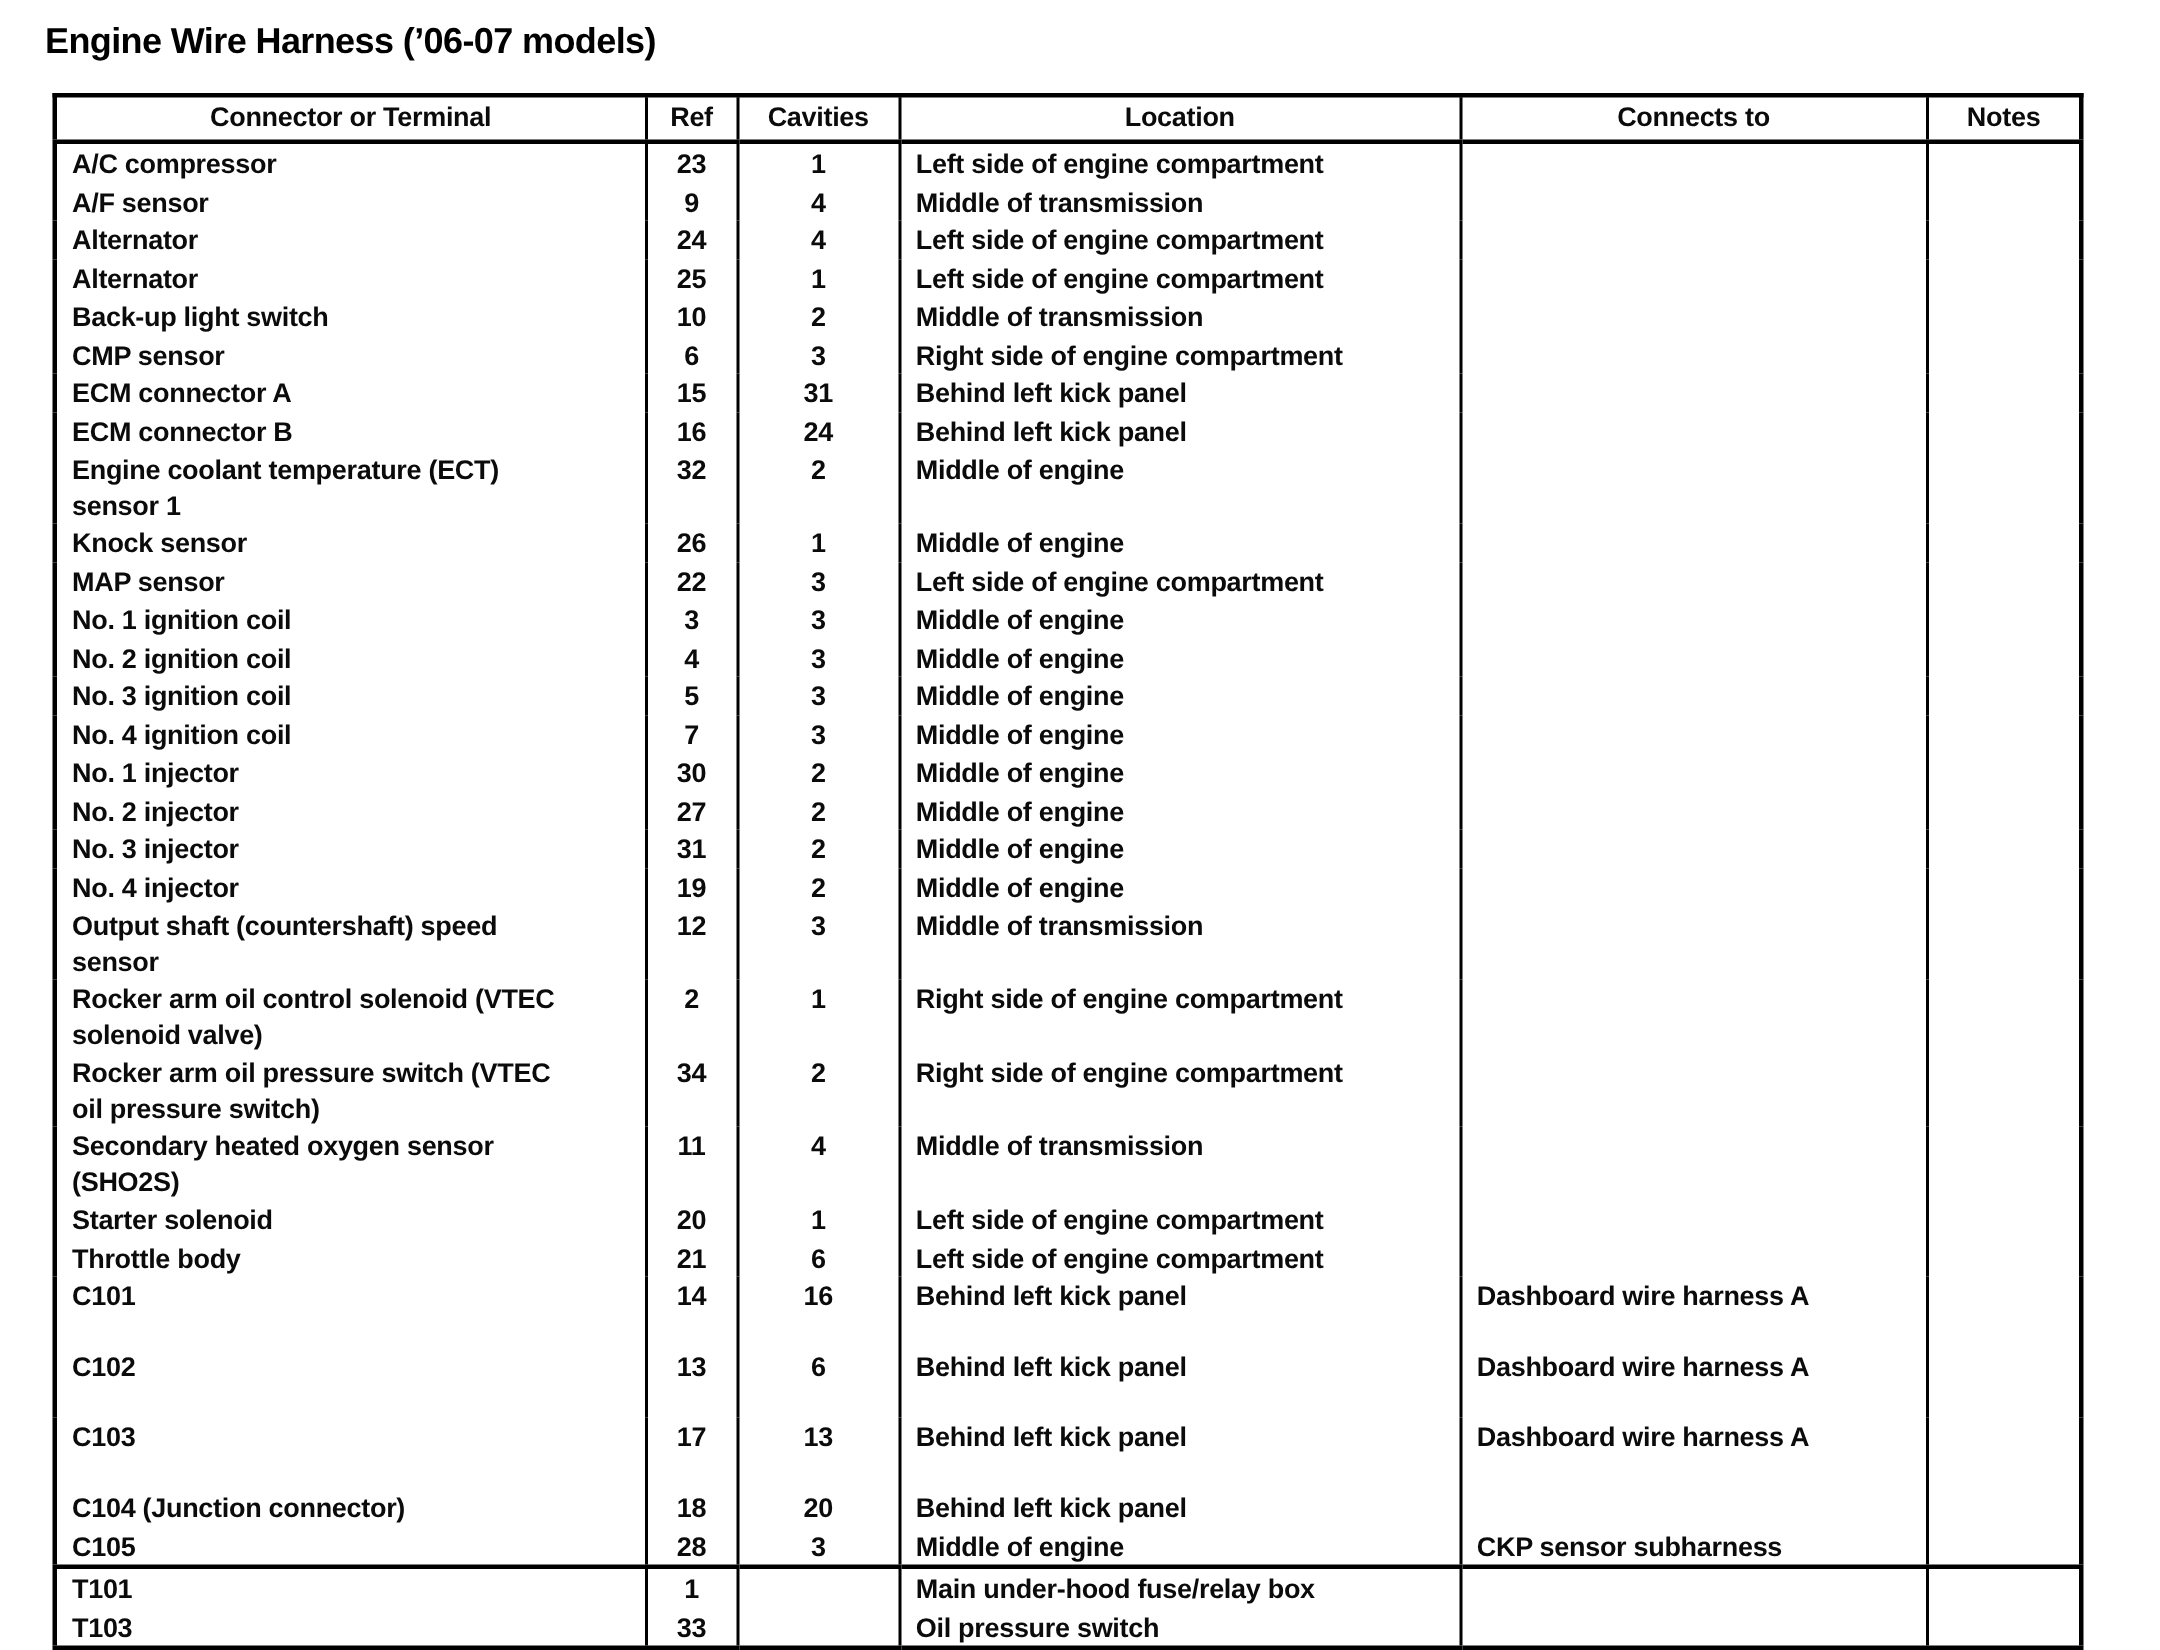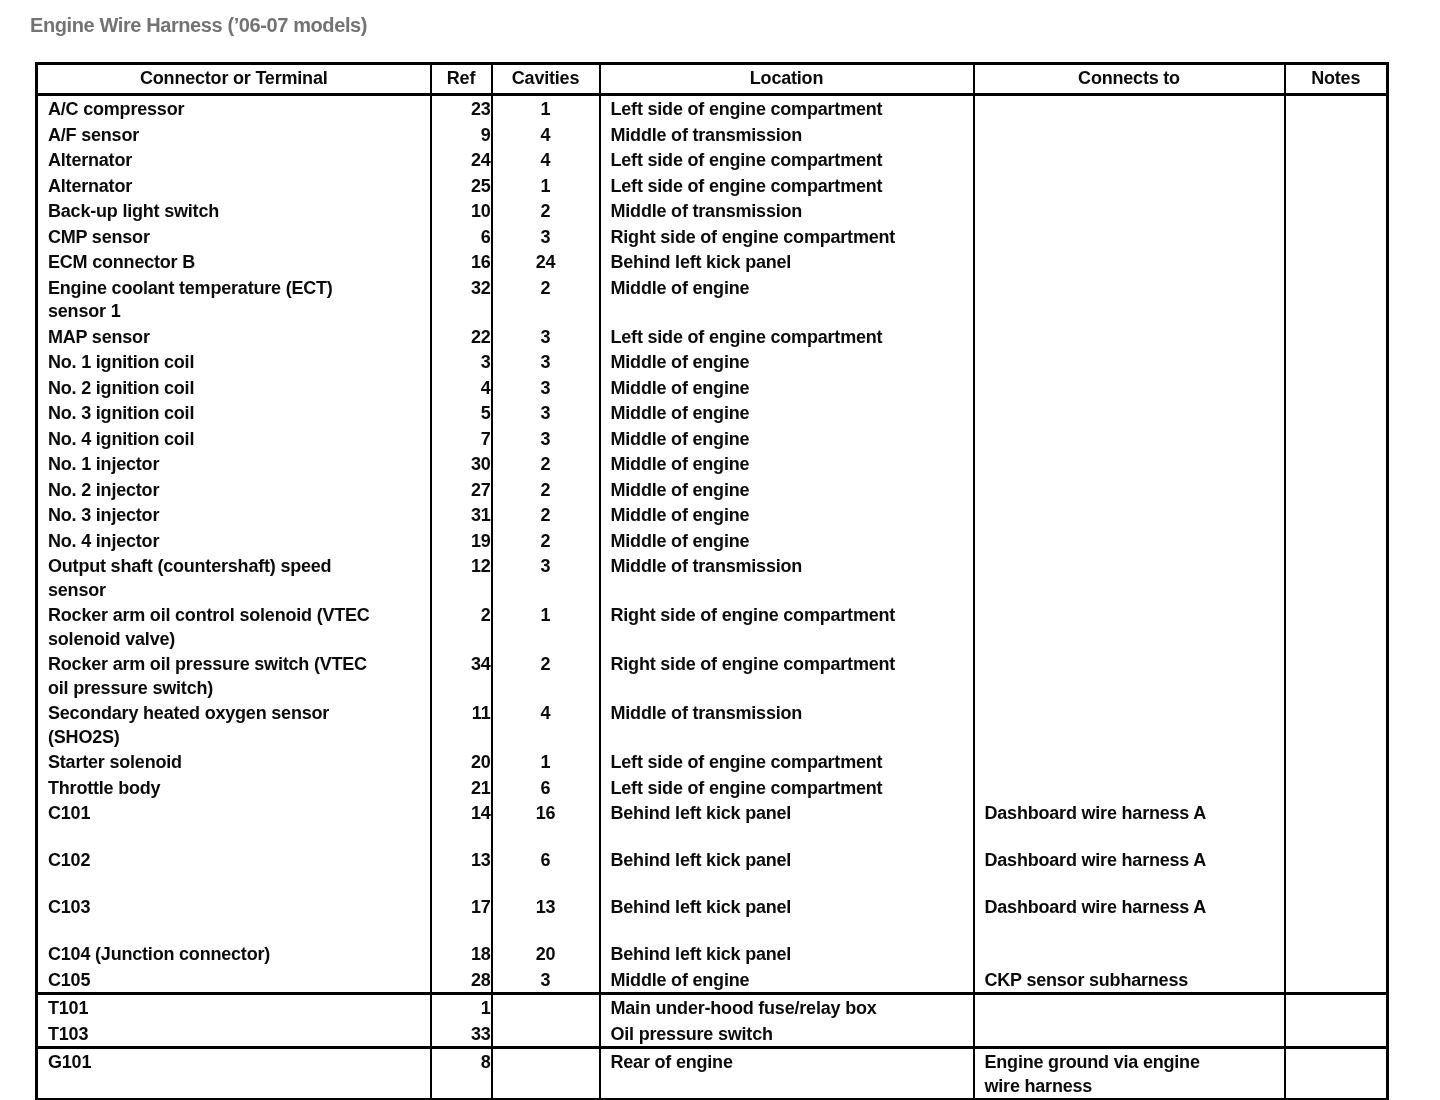--- a/index.html
+++ b/index.html
@@ -10,24 +10,24 @@
     height: 1100px;
     background: #ffffff;
     font-family: "Liberation Sans", "DejaVu Sans", sans-serif;
     color: #0b0b0b;
     overflow: hidden;
   }
   .page-title {
     position: absolute;
     left: 30px;
     top: 14px;
-    font-size: 20px;
+    font-size: 24px;
     font-weight: 700;
     letter-spacing: -0.4px;
-    color: #737373;
+    color: #000000;
   }
   table.harness {
     position: absolute;
     left: 35px;
     top: 62px;
     width: 1351px;
     border-collapse: collapse;
     table-layout: fixed;
     border: 3px solid #000;
   }
@@ -45,21 +45,21 @@
   thead tr { height: 31px; }
   thead th {
     border-bottom: 3px solid #000;
     text-align: center;
     vertical-align: middle;
     line-height: 1.1;
     padding: 2px 2px;
   }
   td { padding-top: 2px; }
   td.col-connector { padding-left: 10px; padding-right: 6px; }
-  td.col-ref      { text-align: right; }
+  td.col-ref      { text-align: center; }
   td.col-cavities { text-align: center; }
   td.col-location { padding-left: 10px; padding-right: 6px; }
   td.col-connects { padding-left: 10px; padding-right: 6px; }
   td.col-notes    { }
   tr.section-end td { border-bottom: 3px solid #000; }
 </style>
 </head>
 <body>
 
 <div class="page">
@@ -127,32 +127,48 @@
         </tr>
         <tr style="height: 23.5px;">
           <td class="col-connector">CMP sensor</td>
           <td class="col-ref">6</td>
           <td class="col-cavities">3</td>
           <td class="col-location">Right side of engine compartment</td>
           <td class="col-connects"></td>
           <td class="col-notes"></td>
         </tr>
         <tr style="height: 23.5px;">
+          <td class="col-connector">ECM connector A</td>
+          <td class="col-ref">15</td>
+          <td class="col-cavities">31</td>
+          <td class="col-location">Behind left kick panel</td>
+          <td class="col-connects"></td>
+          <td class="col-notes"></td>
+        </tr>
+        <tr style="height: 23.5px;">
           <td class="col-connector">ECM connector B</td>
           <td class="col-ref">16</td>
           <td class="col-cavities">24</td>
           <td class="col-location">Behind left kick panel</td>
           <td class="col-connects"></td>
           <td class="col-notes"></td>
         </tr>
         <tr style="height: 47px;">
           <td class="col-connector">Engine coolant temperature (ECT)
 sensor 1</td>
           <td class="col-ref">32</td>
           <td class="col-cavities">2</td>
+          <td class="col-location">Middle of engine</td>
+          <td class="col-connects"></td>
+          <td class="col-notes"></td>
+        </tr>
+        <tr style="height: 23.5px;">
+          <td class="col-connector">Knock sensor</td>
+          <td class="col-ref">26</td>
+          <td class="col-cavities">1</td>
           <td class="col-location">Middle of engine</td>
           <td class="col-connects"></td>
           <td class="col-notes"></td>
         </tr>
         <tr style="height: 23.5px;">
           <td class="col-connector">MAP sensor</td>
           <td class="col-ref">22</td>
           <td class="col-cavities">3</td>
           <td class="col-location">Left side of engine compartment</td>
           <td class="col-connects"></td>

